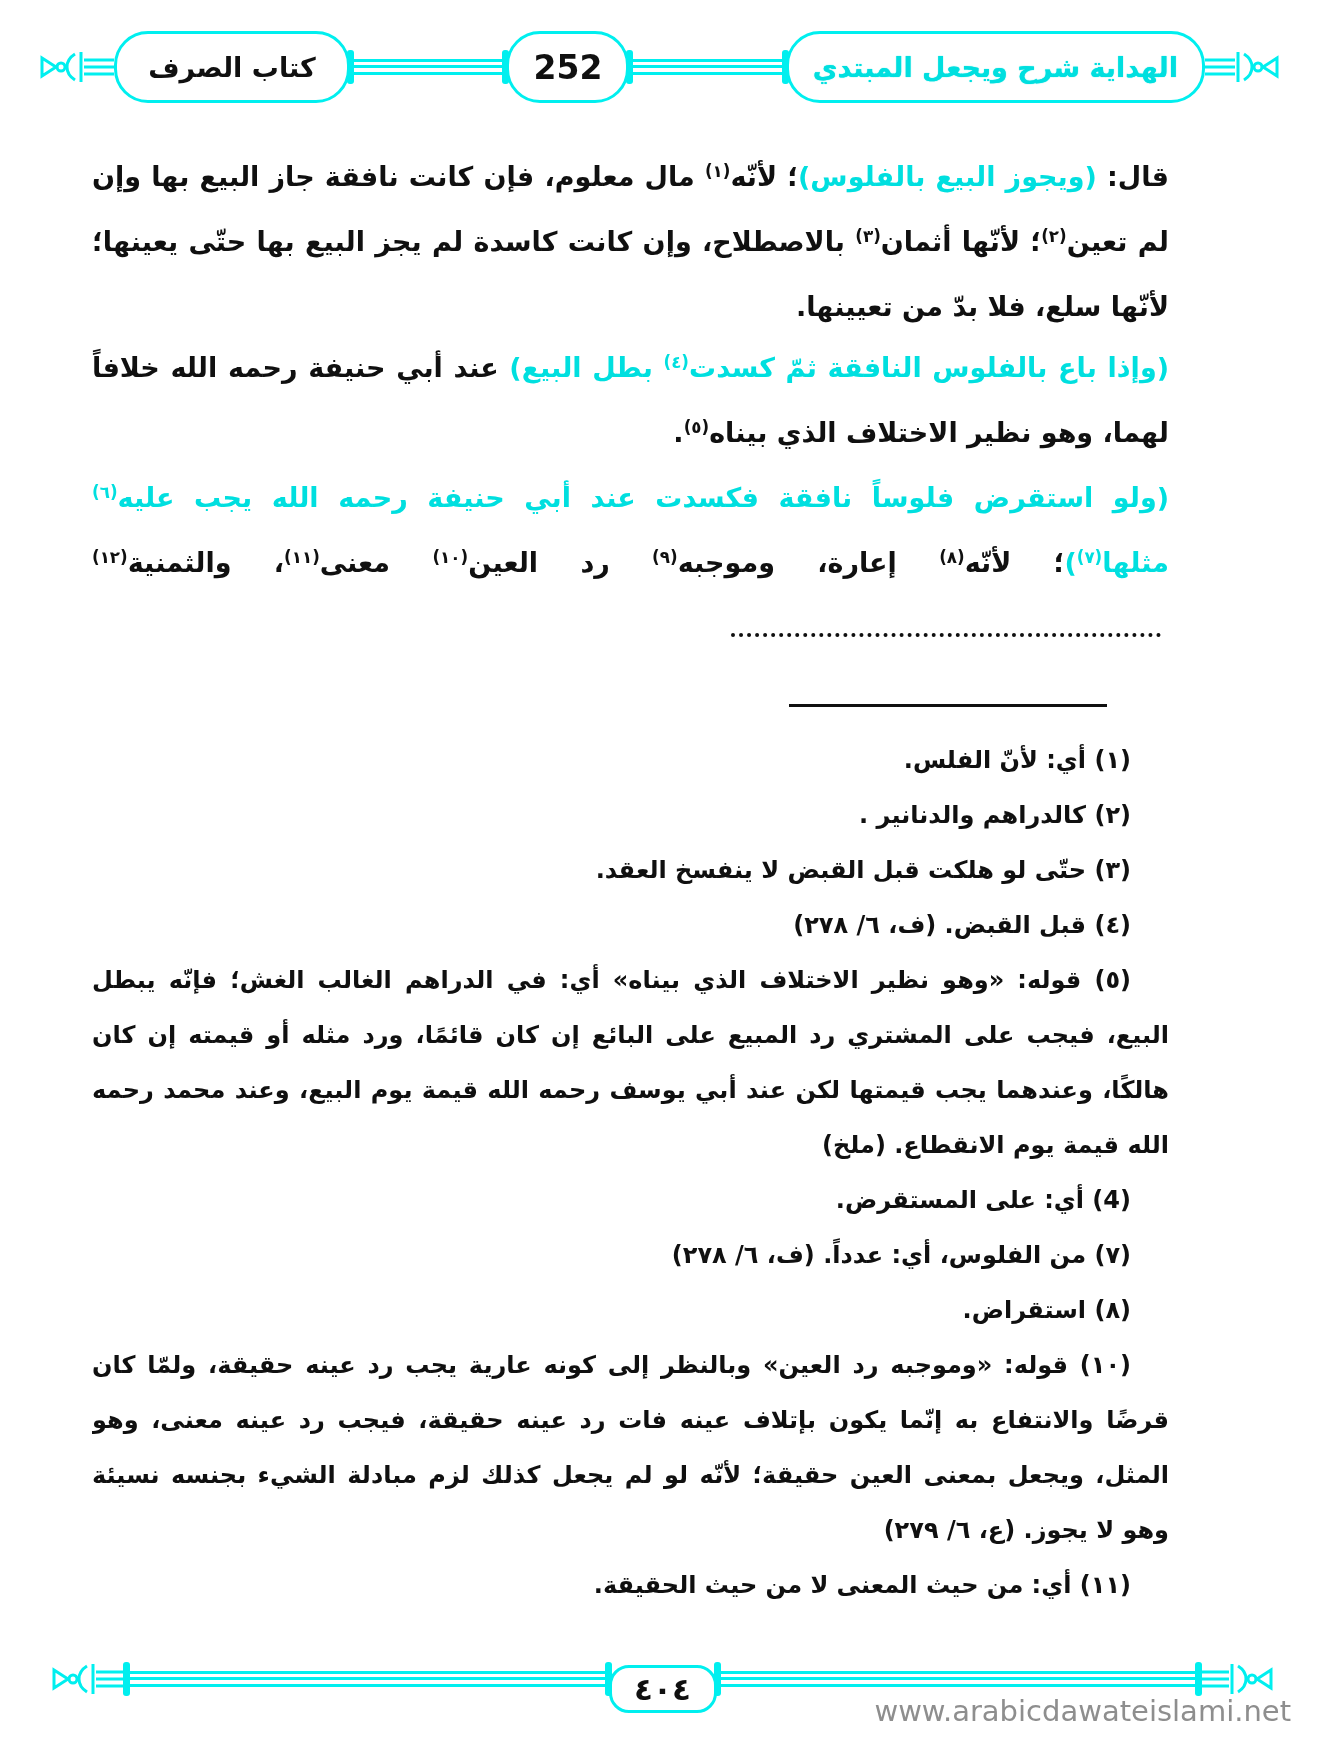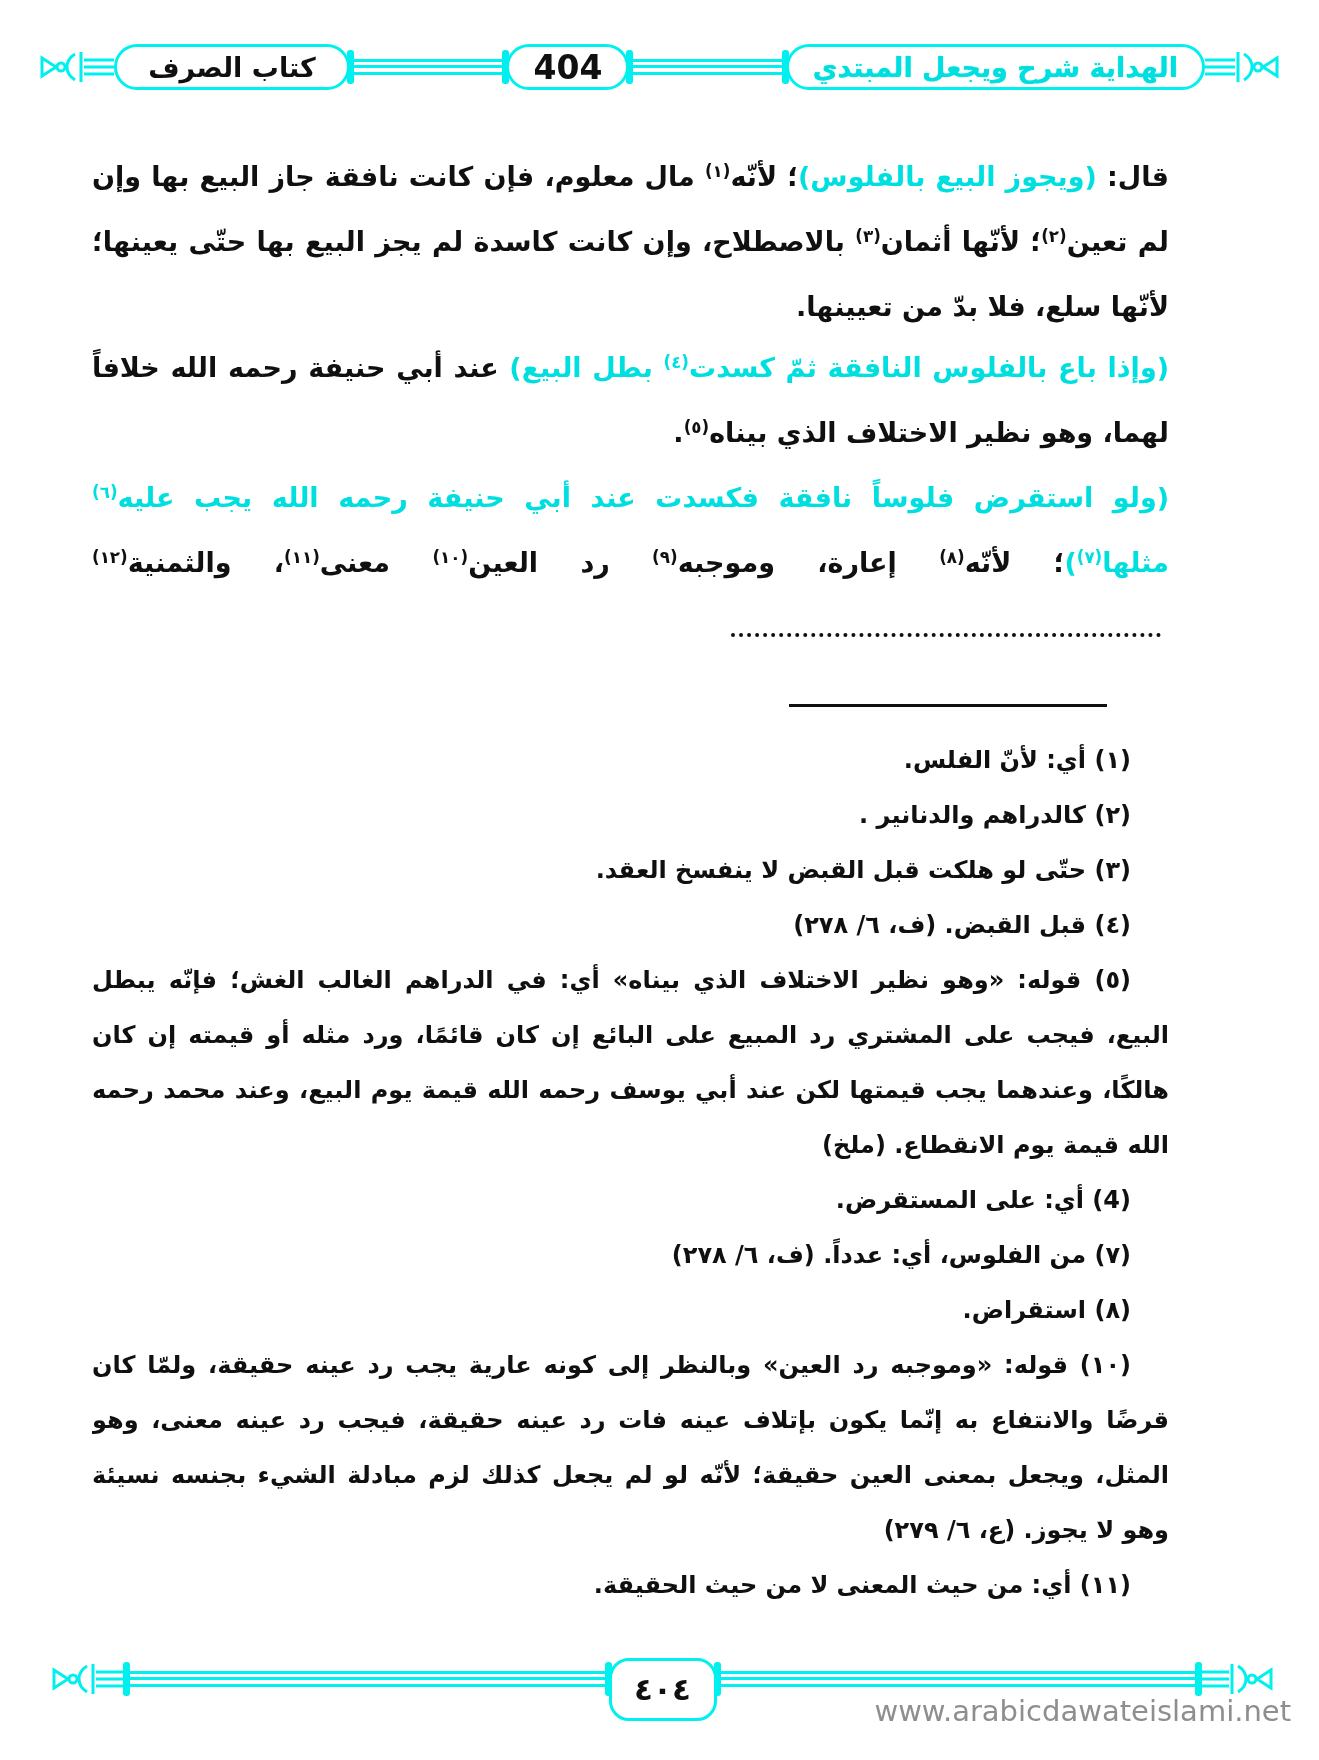--- a/index.html
+++ b/index.html
@@ -33,33 +33,33 @@
   }
   .rule::before,.rule::after{
     content:"";position:absolute;top:50%;transform:translateY(-50%);
     width:7px;height:34px;background:var(--accent);border-radius:3px;
   }
   .rule::before{left:-3px;}
   .rule::after{right:-3px;}
   .pill{
     position:relative;z-index:2;background:#fff;
     border:3px solid var(--accent);border-radius:34px;
-    height:46px;display:flex;align-items:center;justify-content:center;
+    height:72px;display:flex;align-items:center;justify-content:center;
     padding:0 24px;flex:0 0 auto;
   }
   .pill.chapter{min-width:236px;}
   .pill.chapter span{font-size:27px;font-weight:bold;color:var(--ink);}
   .pill.pagenum{min-width:106px;}
   .pill.pagenum span{font-size:33px;font-weight:bold;color:var(--ink);font-family:"DejaVu Sans",sans-serif;}
   .pill.booktitle{min-width:326px;}
   .pill.booktitle span{font-size:27px;font-weight:bold;color:var(--accent-text);text-shadow:0 0 1px var(--accent-text);}
   .octagon{
     position:relative;z-index:2;background:#fff;
     border:3px solid var(--accent);border-radius:20px;
-    min-width:108px;height:63px;flex:0 0 auto;
+    min-width:108px;height:48px;flex:0 0 auto;
     display:flex;align-items:center;justify-content:center;margin-top:20px;
   }
   .octagon span{font-size:31px;font-weight:bold;color:var(--ink);}
   .finial{flex:0 0 auto;color:var(--accent);}
   .finial.left{transform:scaleX(-1);}
   
   .content{
     position:absolute;top:146px;left:92px;right:150px;height:1494px;
     direction:rtl;overflow:hidden;
   }
@@ -104,21 +104,21 @@
         <path d="M39 9 q8 5 8 13 q0 8 -8 13"></path>
         <circle cx="53" cy="22" r="4"></circle>
         <path d="M58 22 L72 13 V31 Z"></path>
       </g>
     </svg>
     <div class="pill chapter">
       <span>كتاب الصرف</span>
     </div>
     <div class="rule"></div>
     <div class="pill pagenum">
-      <span>404</span>
+      <span>252</span>
     </div>
     <div class="rule"></div>
     <div class="pill booktitle">
       <span>الهداية شرح ويجعل المبتدي</span>
     </div>
     <svg class="finial" width="74" height="44" viewBox="0 0 74 44">
       <g fill="none" stroke="currentColor" stroke-width="3">
         <path d="M0 15 H30 M0 22 H30 M0 29 H30"></path>
         <path d="M33 7 v30"></path>
         <path d="M39 9 q8 5 8 13 q0 8 -8 13"></path>

